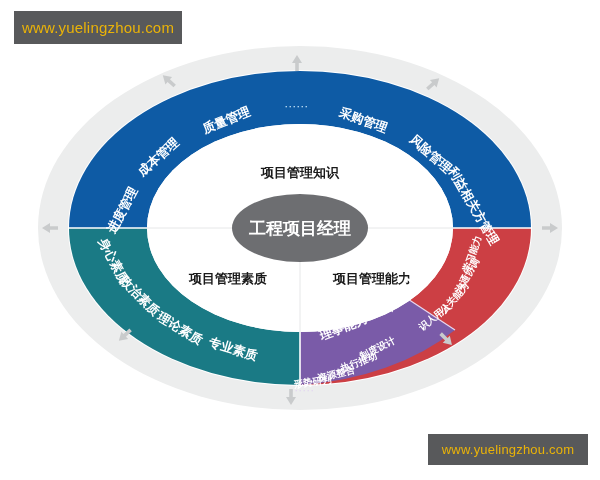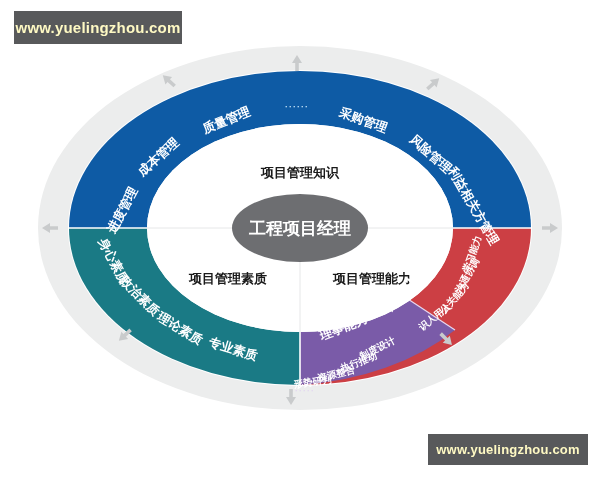--- a/index.html
+++ b/index.html
@@ -7,23 +7,23 @@
     width:600px;height:480px;background:#ffffff;
     font-family:"Liberation Sans","DejaVu Sans",sans-serif;
     position:relative;overflow:hidden;
   }
   #diagram-root{position:absolute;left:0;top:0;width:600px;height:480px;}
   svg#wheel{position:absolute;left:0;top:0;width:600px;height:480px;}
 
   .watermark{
     position:absolute;
     background:#58595b;
-    color:#fef9c3;
+    color:#eab308;
     font-size:15px;
-    font-weight:700;
+    font-weight:400;
     letter-spacing:0.2px;
     display:flex;align-items:center;justify-content:center;
     white-space:nowrap;
   }
   #watermark-top{left:14px;top:11px;width:168px;height:33px;}
   #watermark-bottom{left:428px;top:434px;width:160px;height:31px;font-size:13px;}
 
   text{font-family:"Liberation Sans","DejaVu Sans",sans-serif;}
   .ring-label{fill:#ffffff;font-weight:700;}
   .blue-label{font-size:12.5px;}

